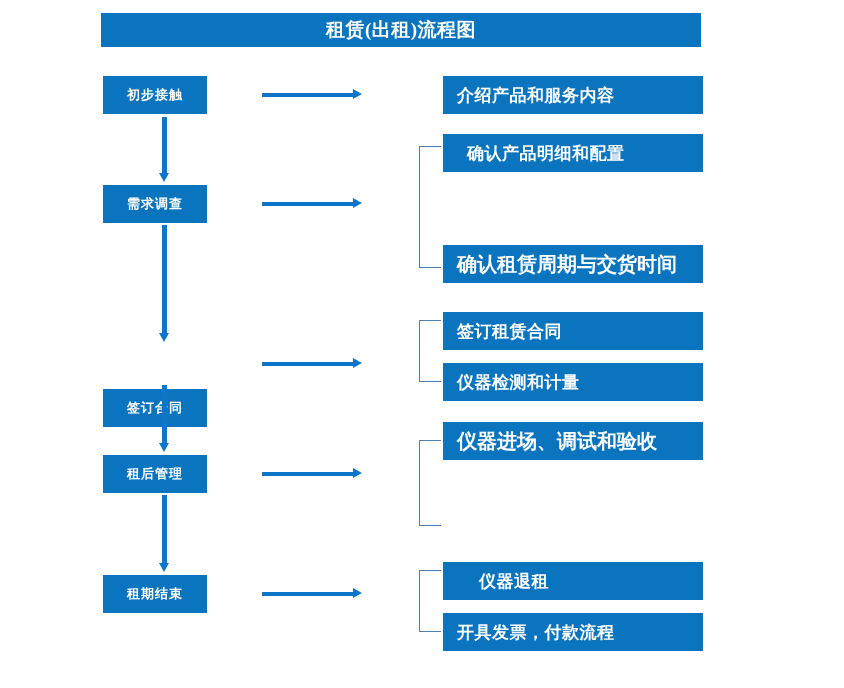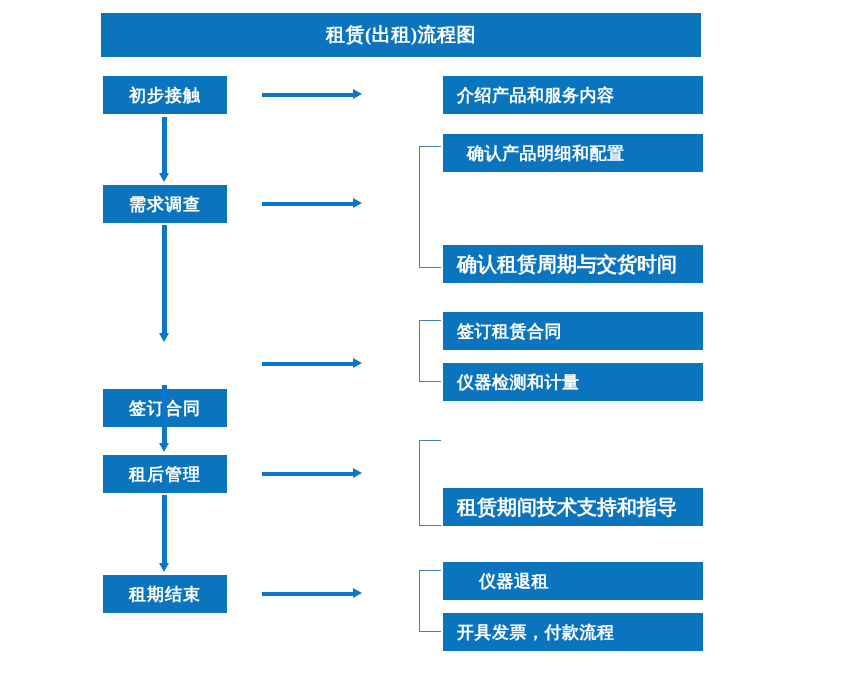--- a/index.html
+++ b/index.html
@@ -18,21 +18,21 @@
     width: 844px;
     height: 688px;
   }
 
   
   .title-bar {
     position: absolute;
     left: 101px;
     top: 13px;
     width: 600px;
-    height: 44px;
+    height: 34px;
     background: #0a74bf;
     color: #ffffff;
     font-size: 19px;
     font-weight: bold;
     display: flex;
     align-items: center;
     justify-content: center;
     letter-spacing: 0.5px;
   }
 
@@ -40,23 +40,23 @@
   .box {
     position: absolute;
     background: #0a74bf;
     color: #ffffff;
     font-weight: bold;
     display: flex;
     align-items: center;
     box-sizing: border-box;
   }
   .stage-box {
-    width: 124px;
+    width: 104px;
     height: 38px;
-    font-size: 17px;
+    font-size: 13px;
     justify-content: center;
     letter-spacing: 1px;
   }
   .detail-box {
     left: 443px;
     width: 260px;
     height: 38px;
     font-size: 17px;
     justify-content: flex-start;
     padding-left: 14px;
@@ -198,20 +198,20 @@
 
   <div class="box detail-box" style="top:134px;padding-left:24px;">确认产品明细和配置</div>
 
 
   <div class="box detail-box wide-text" style="top:245px;">确认租赁周期与交货时间</div>
 
   <div class="box detail-box" style="top:312px;">签订租赁合同</div>
 
   <div class="box detail-box" style="top:363px;">仪器检测和计量</div>
 
-
-  <div class="box detail-box wide-text" style="top:488px;">租赁期间技术支持和指导</div>
+  <div class="box detail-box wide-text" style="top:422px;">仪器进场、调试和验收</div>
+
 
   <div class="box detail-box" style="top:562px;padding-left:36px;">仪器退租</div>
 
   <div class="box detail-box" style="top:613px;">开具发票，付款流程</div>
 
 </div>
 
 </body></html>

